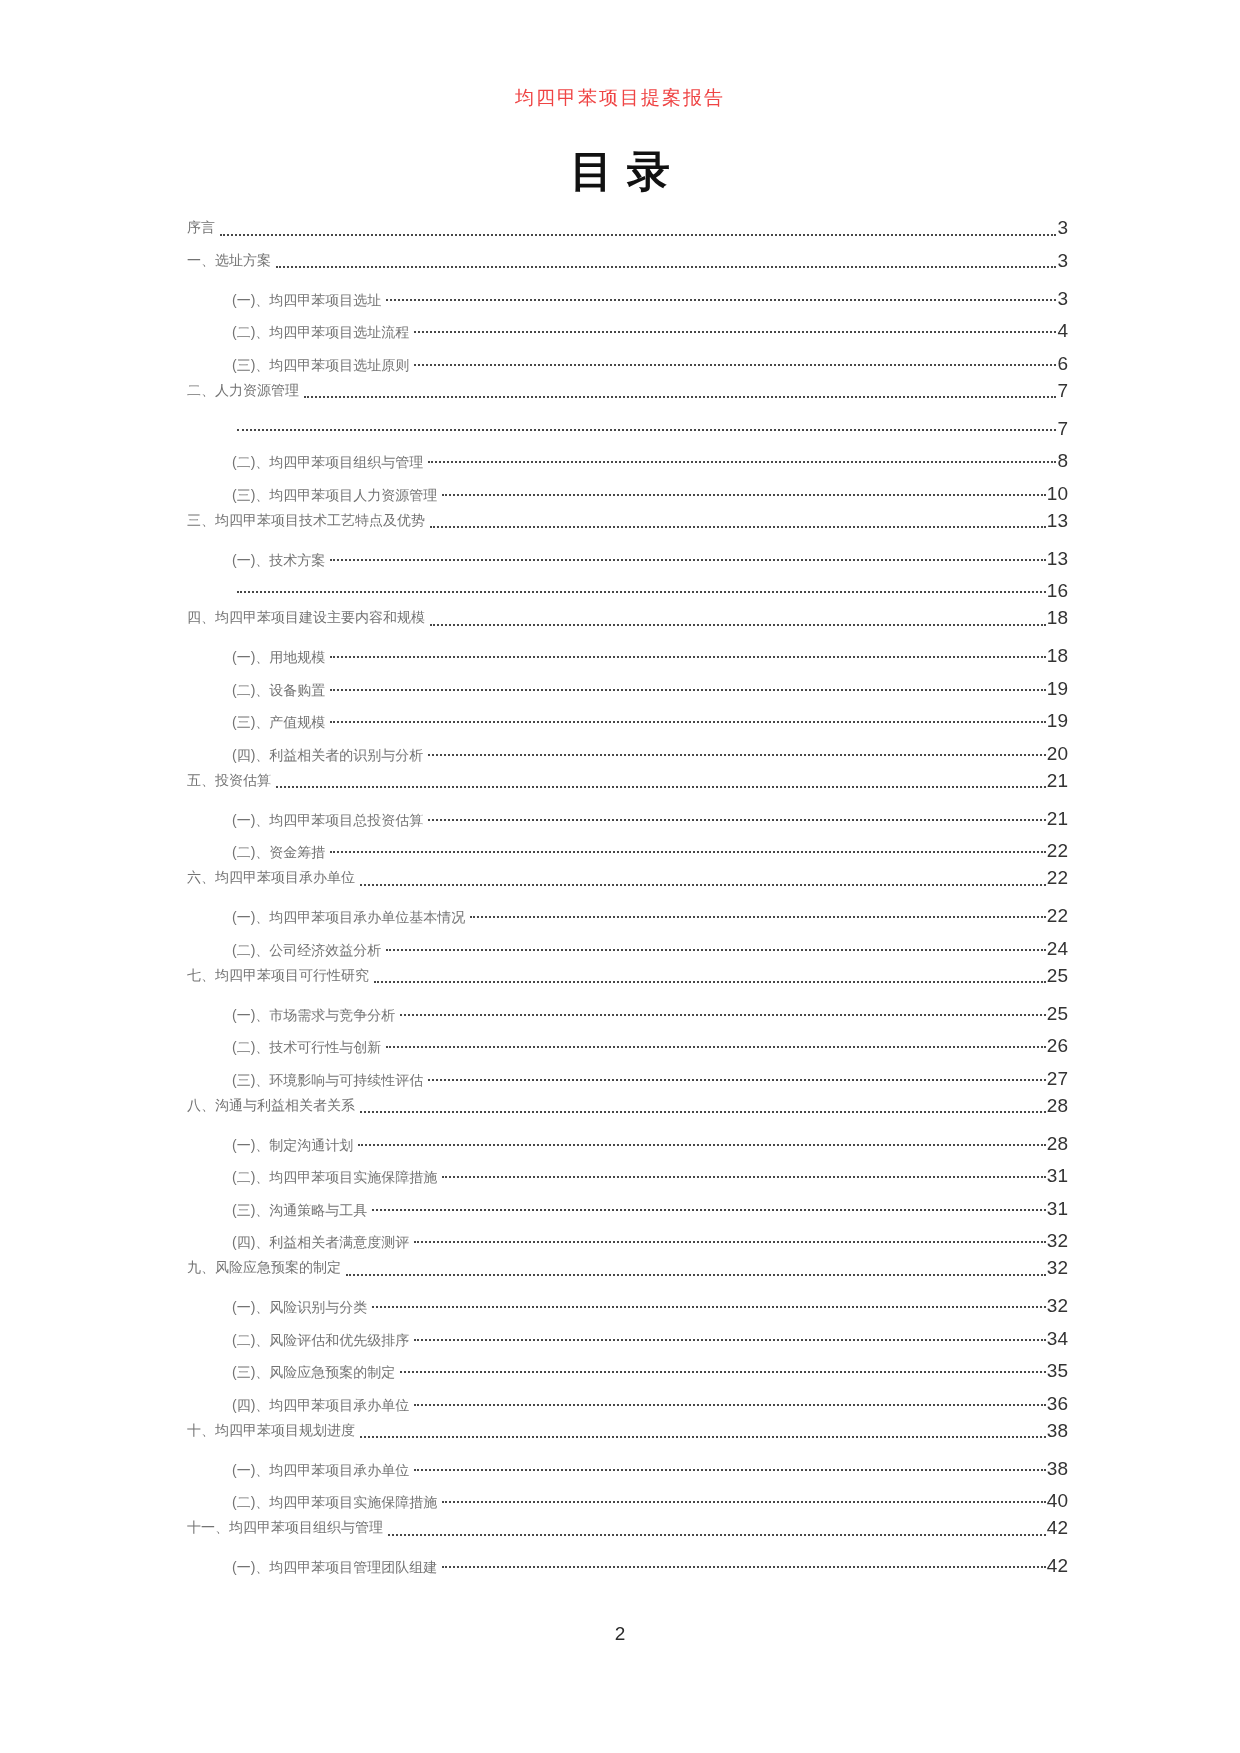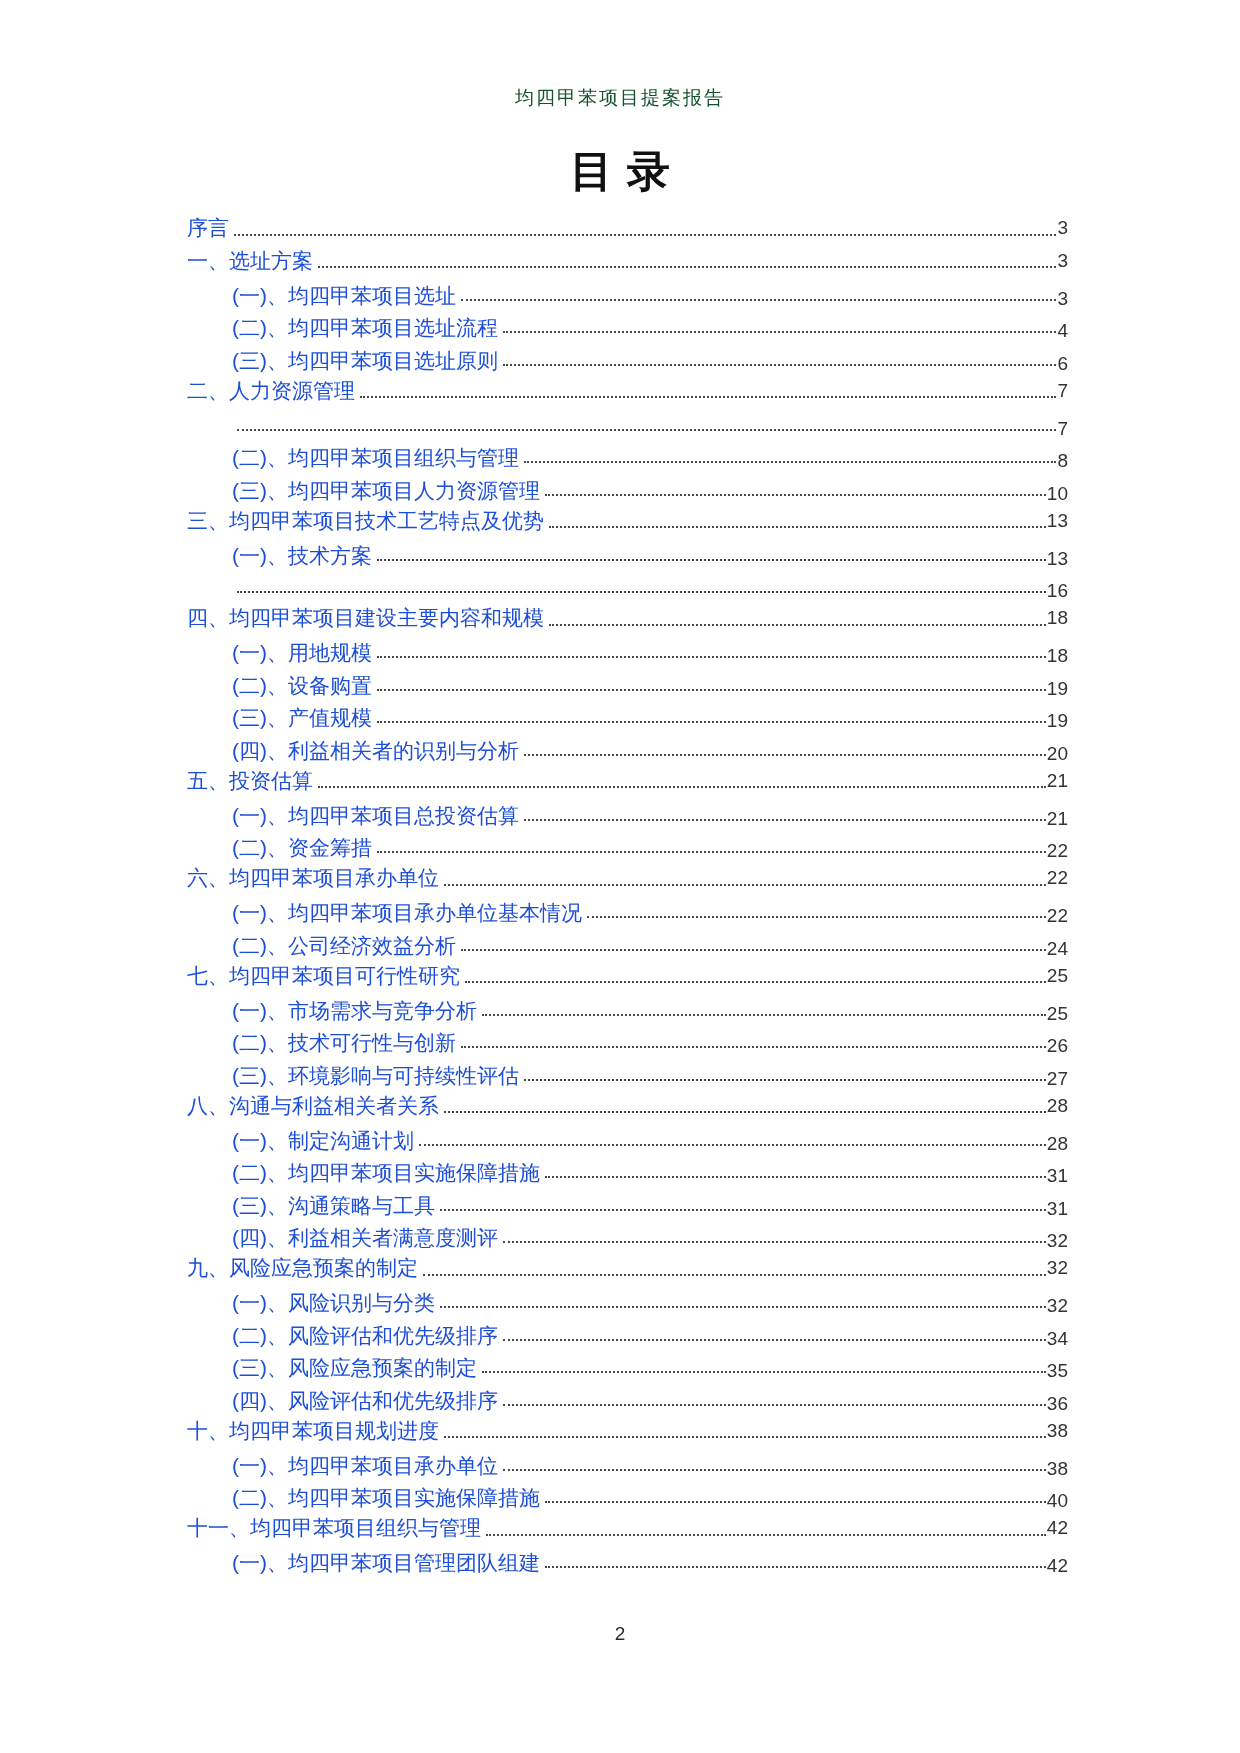--- a/index.html
+++ b/index.html
@@ -18,21 +18,21 @@
   }
   .doc-header {
     position: absolute;
     top: 85px;
     left: 0;
     width: 100%;
     text-align: center;
     font-family: "Liberation Serif", serif;
     font-size: 19px;
     letter-spacing: 2px;
-    color: #14532d;
+    color: #ef4444;
   }
   .toc-title {
     position: absolute;
     top: 143px;
     left: 0;
     width: 100%;
     text-align: center;
     font-family: "Liberation Serif", serif;
     font-size: 43px;
     font-weight: 700;
@@ -52,22 +52,22 @@
     height: 32.5px;
     overflow: hidden;
   }
   .toc-row.lvl2 {
     padding-left: 45px;
     align-items: flex-end;
   }
   .toc-label {
     white-space: nowrap;
     flex: 0 0 auto;
-    font-size: 21px;
-    color: #1d4ed8;
+    font-size: 14px;
+    color: #737373;
   }
   .toc-dots {
     flex: 1 1 auto;
     min-width: 8px;
     height: 0;
     align-self: center;
     border-bottom: 2px dotted #474747;
     margin: 13px 1px 0 5px;
   }
   .toc-page {
@@ -268,21 +268,21 @@
         <span class="toc-label">(二)、风险评估和优先级排序</span>
         <span class="toc-dots"></span>
         <span class="toc-page">34</span>
       </div>
       <div class="toc-row lvl2">
         <span class="toc-label">(三)、风险应急预案的制定</span>
         <span class="toc-dots"></span>
         <span class="toc-page">35</span>
       </div>
       <div class="toc-row lvl2">
-        <span class="toc-label">(四)、风险评估和优先级排序</span>
+        <span class="toc-label">(四)、均四甲苯项目承办单位</span>
         <span class="toc-dots"></span>
         <span class="toc-page">36</span>
       </div>
       <div class="toc-row lvl1">
         <span class="toc-label">十、均四甲苯项目规划进度</span>
         <span class="toc-dots"></span>
         <span class="toc-page">38</span>
       </div>
       <div class="toc-row lvl2">
         <span class="toc-label">(一)、均四甲苯项目承办单位</span>

